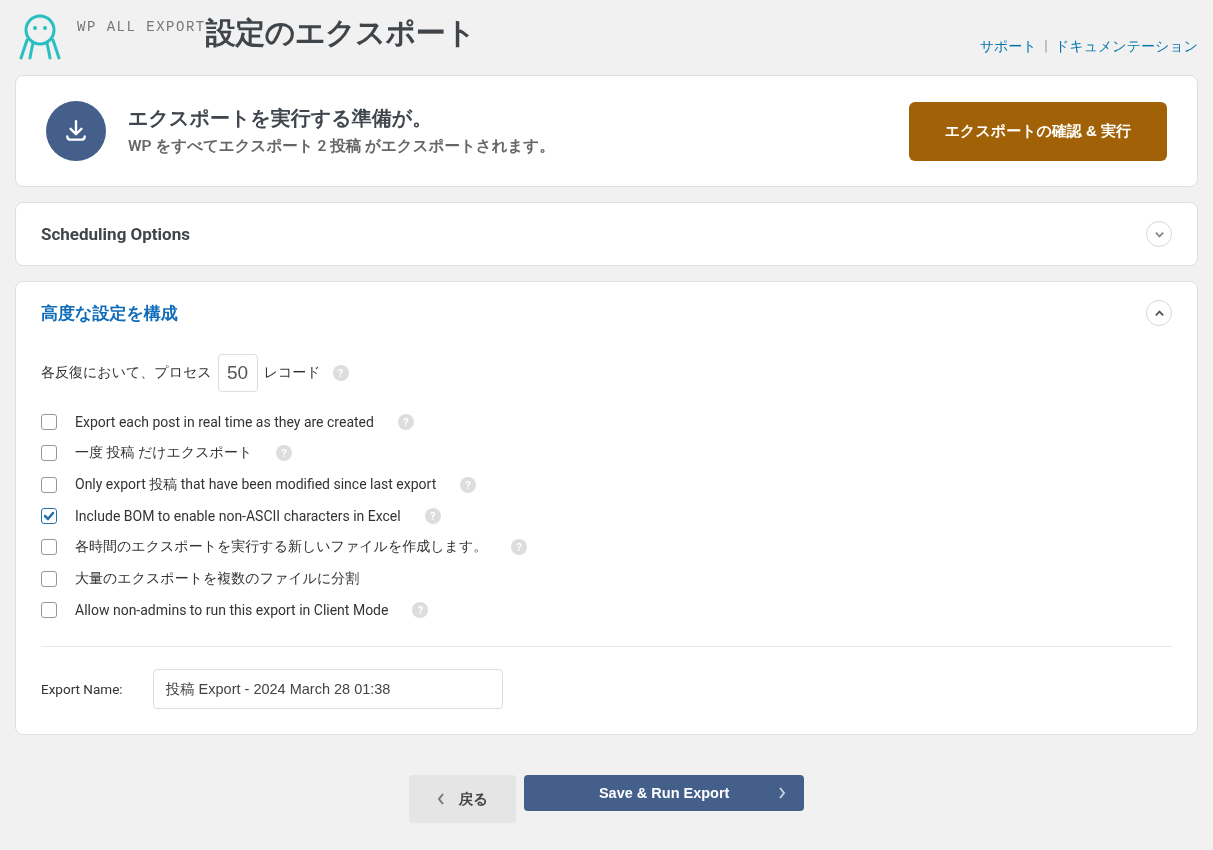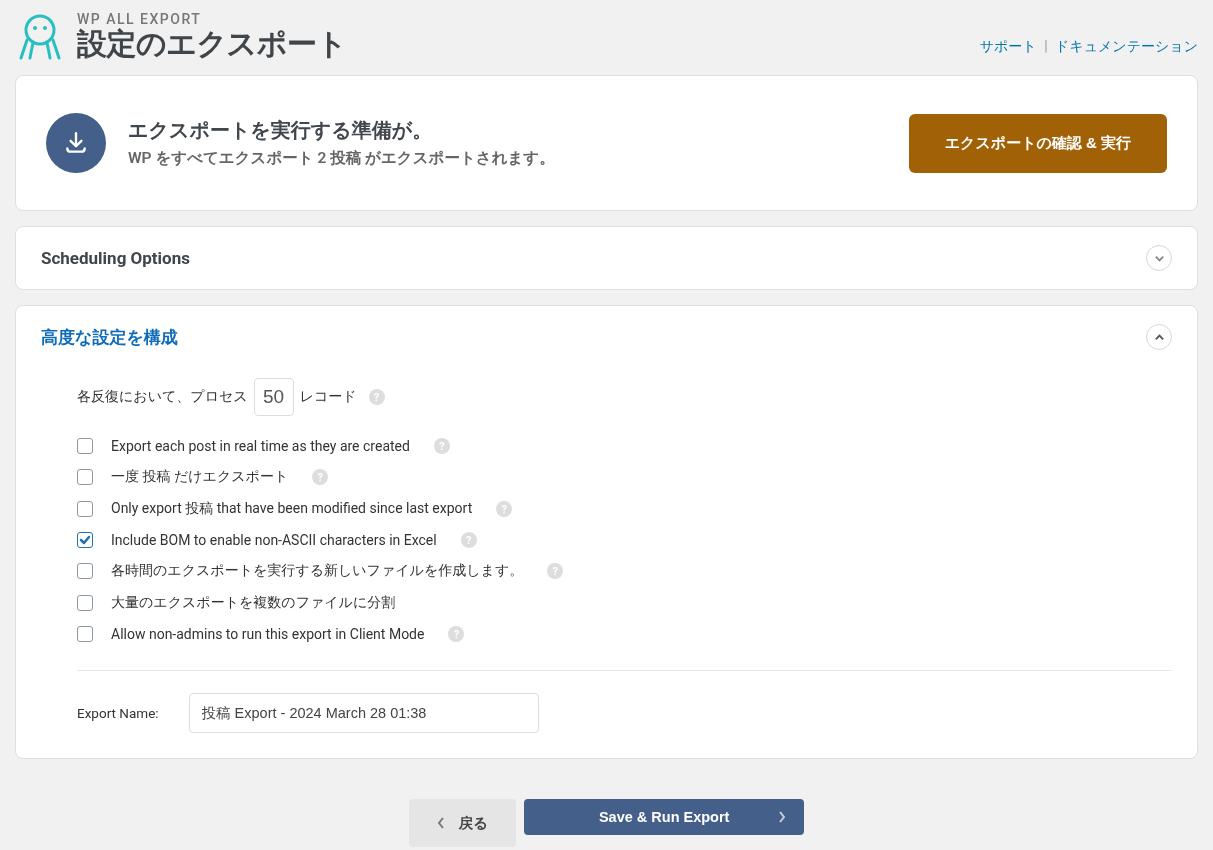--- a/index.html
+++ b/index.html
@@ -14,41 +14,41 @@
     
     
     .header {
       display: flex;
       justify-content: space-between;
       align-items: flex-start;
       padding: 10px 15px 15px 15px;
     }
     .logo-area { display: flex; align-items: center; gap: 12px; }
     .logo-icon { width: 50px; height: 50px; flex-shrink: 0; }
-    .logo-text { display: flex; flex-direction: column; }
+    .logo-text { display: flex; flex-direction: row; font-family: Liberation Mono, monospace; }
     .brand-name { font-size: 14px; color: #777; letter-spacing: 1.5px; font-weight: 500; }
     .page-title { font-size: 30px; color: #40454a; font-weight: 700; line-height: 1.1; letter-spacing: -0.5px; }
     .header-links { font-size: 14px; color: #666; padding-top: 28px; }
     .header-links a { color: #0073aa; text-decoration: none; cursor: pointer; }
     .header-links .sep { color: #999; margin: 0 4px; }
     
     
     .panel {
       background: #fff;
       border: 1px solid #dfdfdf;
       border-radius: 8px;
       margin: 0 15px 15px 15px;
     }
     
     
     .top-panel {
       display: flex;
       justify-content: space-between;
       align-items: center;
-      padding: 37px 30px;
+      padding: 25px 30px;
     }
     .top-left { display: flex; align-items: center; gap: 22px; }
     .circle-icon {
       width: 60px; height: 60px; border-radius: 50%;
       background: #435F8A;
       display: flex; align-items: center; justify-content: center;
       flex-shrink: 0;
     }
     .ready-text h2 { font-size: 20px; color: #40464d; font-weight: 700; margin-bottom: 4px; }
     .ready-text p { font-size: 15.5px; color: #666; font-weight: 600; }
@@ -73,21 +73,21 @@
     }
     .section-header h3 { font-size: 17px; color: #40454a; font-weight: 700; }
     .section-header h3.open { color: #0f6cba; }
     .chevron-circle {
       width: 26px; height: 26px; border: 1px solid #d8d8d8; border-radius: 50%;
       display: flex; align-items: center; justify-content: center;
       color: #888;
     }
     
     
-    .section-body { padding: 10px 25px 25px 25px; margin-left: 36px; }
+    .section-body { padding: 10px 25px 25px 25px; }
     .row-inline { display: flex; align-items: center; gap: 6px; margin-bottom: 22px; font-size: 14px; color: #333; }
     .small-input {
       width: 40px; height: 38px; border: 1px solid #ddd; border-radius: 4px;
       text-align: center; font-size: 19px; color: #555;
     }
     .help-icon {
       width: 16px; height: 16px; border-radius: 50%; background: #ddd; color: #fff;
       display: inline-flex; align-items: center; justify-content: center;
       font-size: 11px; font-weight: bold; margin-left: 6px; flex-shrink: 0;
     }

